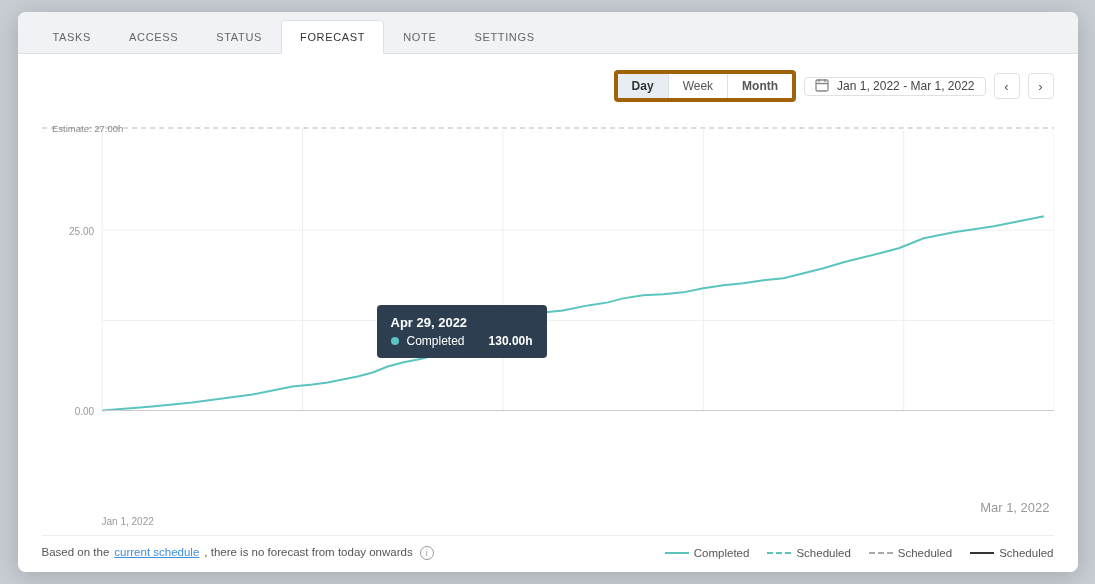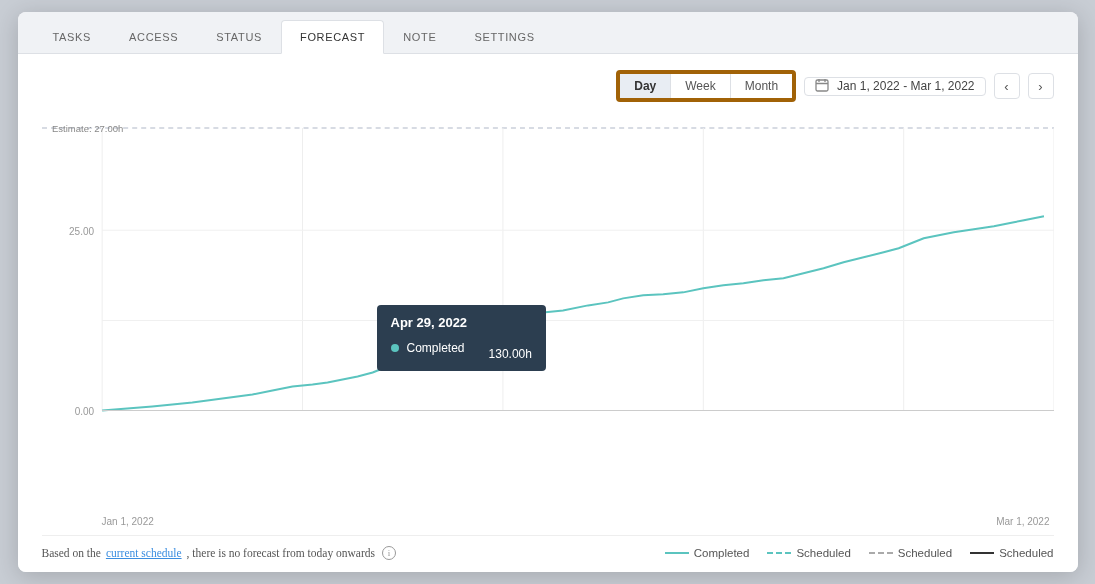--- a/index.html
+++ b/index.html
@@ -74,21 +74,21 @@
     }
     .period-btn {
       padding: 5px 14px;
       font-size: 12px;
       color: #555;
       background: #fff;
       border: none;
       cursor: pointer;
       border-right: 1px solid #dde0e5;
     }
-    .period-btn:last-child { border-right: none; }
+    .period-btn:last-child { border-right: none; font-weight: bold; }
     .period-btn.active {
       background: #e8edf3;
       color: #333;
       font-weight: 600;
     }
     .date-range-control {
       display: flex;
       align-items: center;
       border: 1px solid #dde0e5;
       border-radius: 4px;
@@ -159,23 +159,22 @@
       justify-content: space-between;
       padding: 10px 0 12px 0;
       font-size: 11.5px;
       color: #555;
       border-top: 1px solid #eee;
       margin-top: 4px;
       position: relative;
     }
     .footer-left {
       display: flex;
-      align-items: center;
+      align-items: flex-start;
       gap: 5px;
-      font-family: Liberation Serif, serif;
     }
     .footer-left a {
       color: #3b8ee0;
       text-decoration: underline;
       cursor: pointer;
     }
     .info-icon {
       display: inline-flex;
       align-items: center;
       justify-content: center;
@@ -282,29 +281,29 @@
 
         <polyline points="60,300 110,296 150,292 180,288 210,284 230,280 250,276 270,274 285,272 300,269 315,266 330,262 345,256 360,252 370,250 380,248 390,245 400,240 420,237 430,233 445,228 455,212 465,208 480,204 500,202 520,200 545,195 565,192 580,188 600,185 620,184 640,182 660,178 680,175 700,173 720,170 740,168 760,163 780,158 800,152 820,147 840,142 855,138 870,132 880,128 895,125 910,122 930,119 950,116 960,114 970,112 980,110 990,108 1000,106" fill="none" stroke="#5bc4bf" stroke-width="2"></polyline>
 
         <circle cx="455" cy="212" r="5" fill="#5bc4bf" stroke="#fff" stroke-width="2"></circle>
 
         <line x1="60" y1="300" x2="1010" y2="300" stroke="#ccc" stroke-width="1"></line>
       </svg>
 
       
       <div style="position:absolute; bottom:4px; left:60px; font-size:10px; color:#999;">Jan 1, 2022</div>
-      <div style="position:absolute; bottom:4px; right:4px; font-size:10px; color:#999;margin-left:16px;">Mar 1, 2022</div>
+      <div style="position:absolute; bottom:16px; right:4px; font-size:13px; color:#999;margin-left:16px;">Mar 1, 2022</div>
 
       
       <div class="tooltip">
         <div class="tooltip-date">Apr 29, 2022</div>
         <div class="tooltip-row">
           <span class="tooltip-dot"></span>
           <span>Completed</span>
-          <span style="margin-left:16px; font-weight:400;margin-top:13px;">130.00h</span>
+          <span style="margin-left:16px; font-weight:700;">130.00h</span>
         </div>
       </div>
 
     </div>
 
     <div class="chart-footer">
       <div class="footer-left">
         <span>Based on the</span>
         <a>current schedule</a>
         <span>, there is no forecast from today onwards</span>

